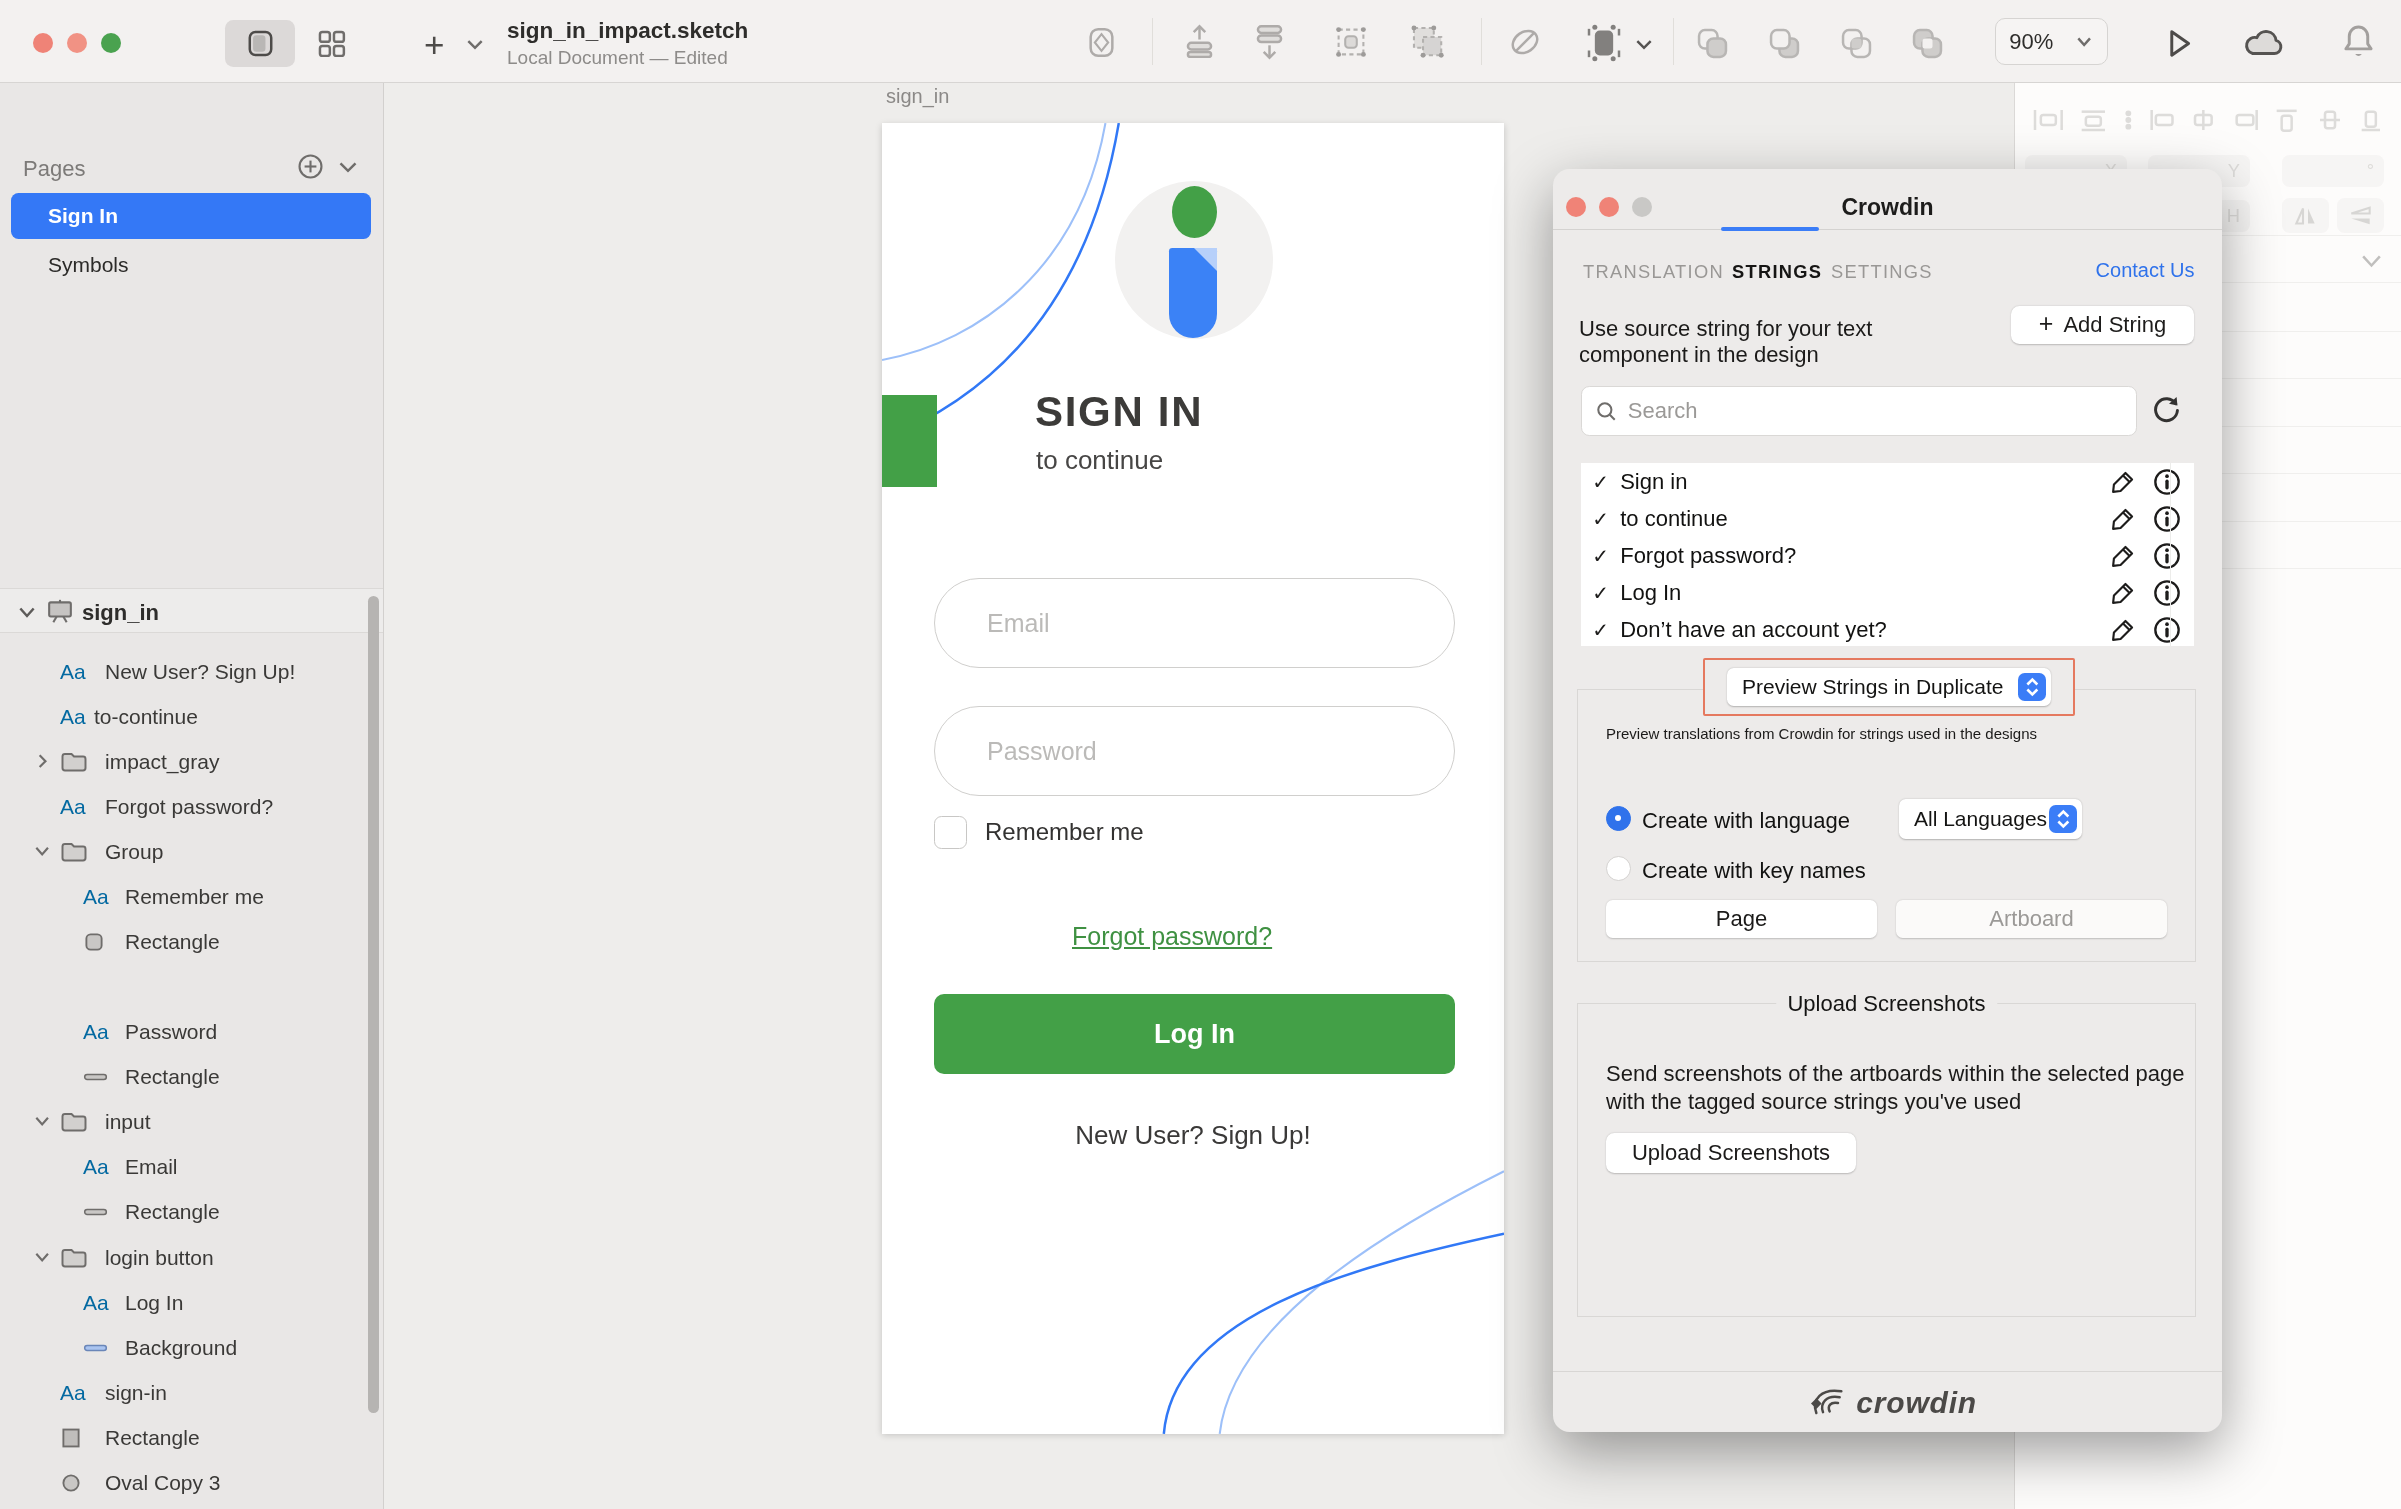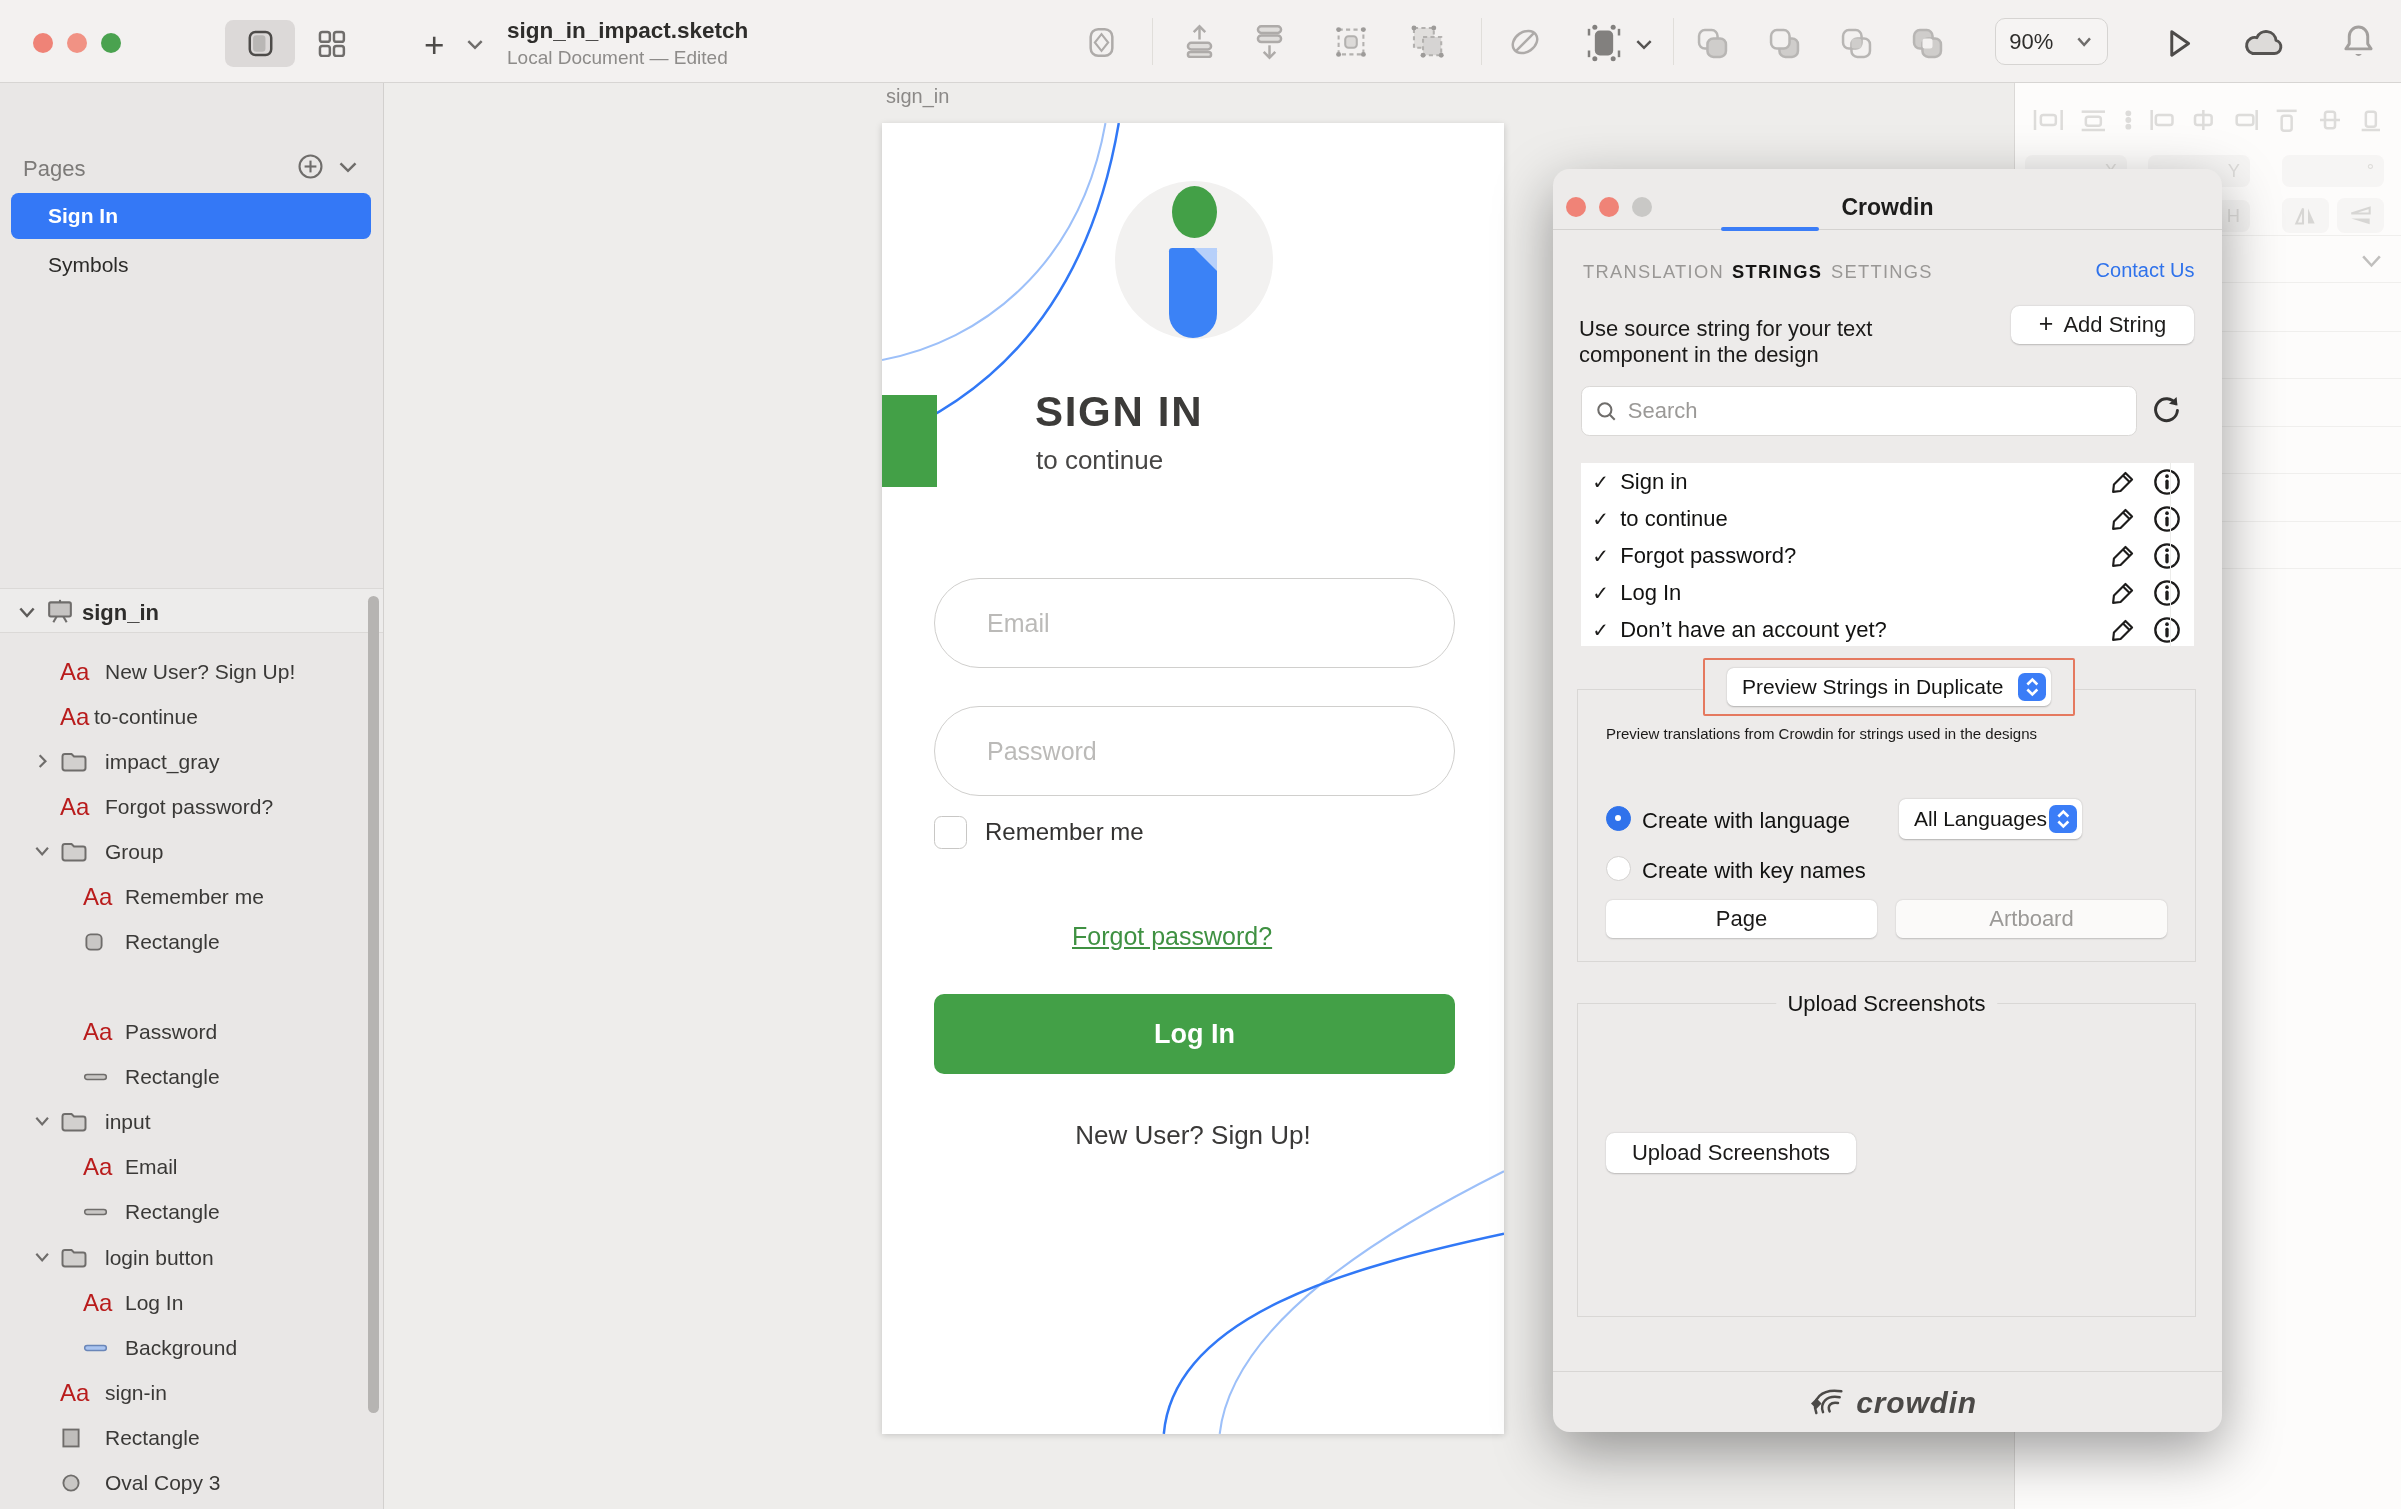--- a/index.html
+++ b/index.html
@@ -25,21 +25,21 @@
   #searchlayers{left:32px;top:6.7px;width:339px;height:43px;background:#dcdad9;border-radius:8.3px;
                 display:flex;align-items:center;padding:0 11.7px;gap:8.3px;}
   #searchlayers .ph{font-size:20px;color:#9d9b99;}
   .pages-label{font-size:22px;color:#7c7a78;}
   .page-row{left:11px;width:360px;height:46px;border-radius:7.5px;display:flex;align-items:center;padding-left:37px;
             font-size:21px;color:#2b2a28;}
   .page-row.sel{background:#3478f6;color:#fff;font-weight:bold;}
   .tree-hd{left:0;top:505px;width:383px;height:45px;background:#edecEB;border-top:0.8px solid #dbd9d7;border-bottom:0.8px solid #dbd9d7;}
   .lrow{left:0;width:383px;height:45px;display:flex;align-items:center;}
   .lrow .lbl{font-size:21px;color:#3a3937;}
-  .aa{font-size:24px;color:#b91c1c;}
+  .aa{font-size:21px;color:#0369a1;}
   #lscroll{left:368px;top:513px;width:11px;height:817px;background:#b6b4b2;border-radius:5.8px;}
 
   
   #cv-label{font-size:20px;color:#8b8987;}
   #artboard{left:882px;top:123px;width:622px;height:1311px;background:#ffffff;box-shadow:0 1.7px 6.7px rgba(0,0,0,.18);overflow:hidden;}
   .pill{border:1.7px solid #d0cfcd;border-radius:50px;display:flex;align-items:center;padding:0 52px;}
   .pill span{font-size:25px;color:#bbbab8;}
   #loginbtn{background:#43a047;border-radius:10px;display:flex;align-items:center;justify-content:center;}
   #loginbtn span{color:#fff;font-size:27px;font-weight:bold;}
   #forgot{font-size:25px;color:#3f9142;text-decoration:underline;}
@@ -655,20 +655,21 @@
     <div class="abs pgbtn" style="left:53px;top:731px;width:271px;height:38px;">
       <span>Page</span>
     </div>
     <div class="abs pgbtn dim" style="left:343px;top:731px;width:271px;height:38px;">
       <span>Artboard</span>
     </div>
 
     <div class="abs fieldset" style="left:24px;top:834px;width:619px;height:314px;">
       <div class="abs legend" style="left:50%;top:-13.3px;transform:translateX(-50%);white-space:nowrap;">Upload Screenshots</div>
     </div>
+    <div class="abs dtext" style="left:53px;top:891px;width:584px;font-size:22px;line-height:27.5px;">Send screenshots of the artboards within the selected page with the tagged source strings you've used</div>
     <div class="abs whitebtn" style="left:53px;top:964px;width:250px;height:40px;">
       <span style="font-size:22px;color:#1b1a19;">Upload Screenshots</span>
     </div>
 
     <div class="abs" style="left:0;top:1202px;width:669px;height:0.8px;background:#d8d6d4;"></div>
     <div class="abs" id="crowdin-logo" style="left:255px;top:1214px;">
       <svg width="40" height="40" viewBox="0 0 48 48">
         <g fill="none" stroke="#4b4947" stroke-width="3" stroke-linecap="round">
           <path d="M40 10 C 16 6 4 20 10 36"></path>
           <path d="M38 17 C 22 14 14 24 18 35"></path>

